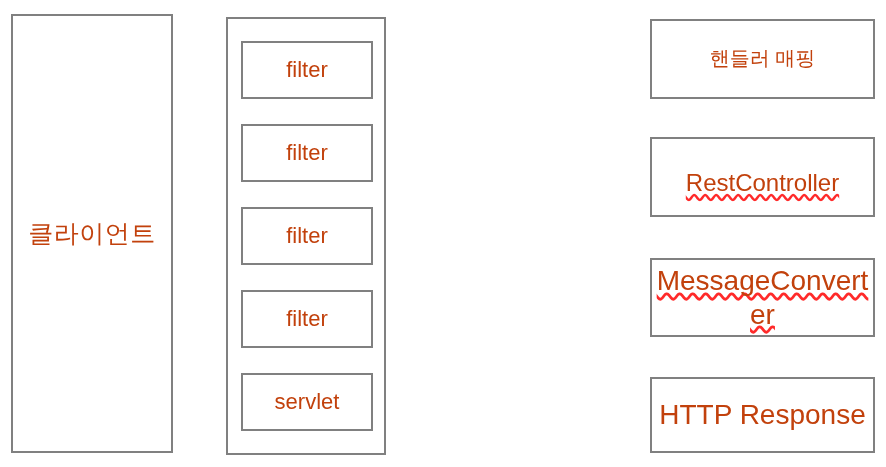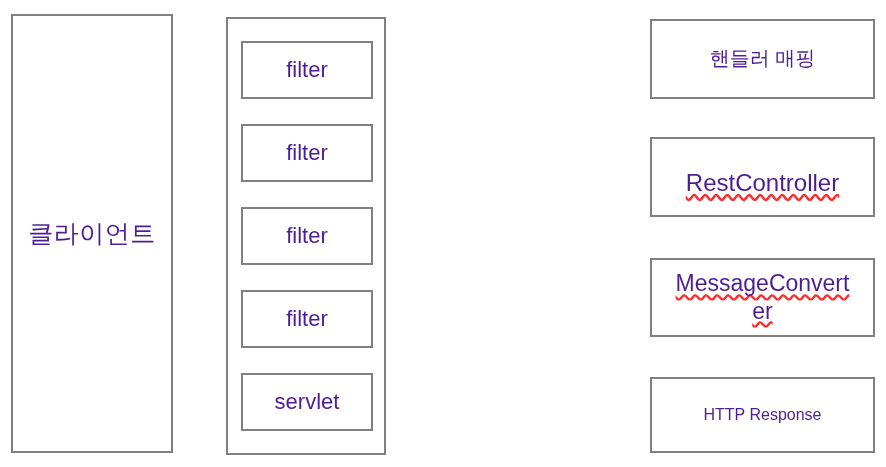--- a/index.html
+++ b/index.html
@@ -25,21 +25,21 @@
     background: #ffffff;
     display: flex;
     align-items: center;
     justify-content: center;
     text-align: center;
   }
   .label {
     display: inline-block;
     line-height: 1.18;
     white-space: pre-line;
-    color: #4c1d95;
+    color: #c2410c;
   }
 
   
   #client-box {
     left: 11px;
     top: 14px;
     width: 162px;
     height: 439px;
   }
   #client-box .label {
@@ -107,22 +107,22 @@
     height: 79px;
   }
   #http-response-box {
     left: 650px;
     top: 377px;
     width: 225px;
     height: 76px;
   }
   #handler-mapping-box .label { font-size: 20px; }
   #rest-controller-box .label { font-size: 24px; margin-top: 13px; }
-  #message-converter-box .label { font-size: 23px; }
-  #http-response-box .label { font-size: 16px; }
+  #message-converter-box .label { font-size: 28px; }
+  #http-response-box .label { font-size: 28px; }
 
   
   .spellcheck {
     text-decoration: underline wavy #ff2a2a;
     text-decoration-skip-ink: none;
     text-underline-offset: 2px;
   }
 </style>
 </head>
 <body>

